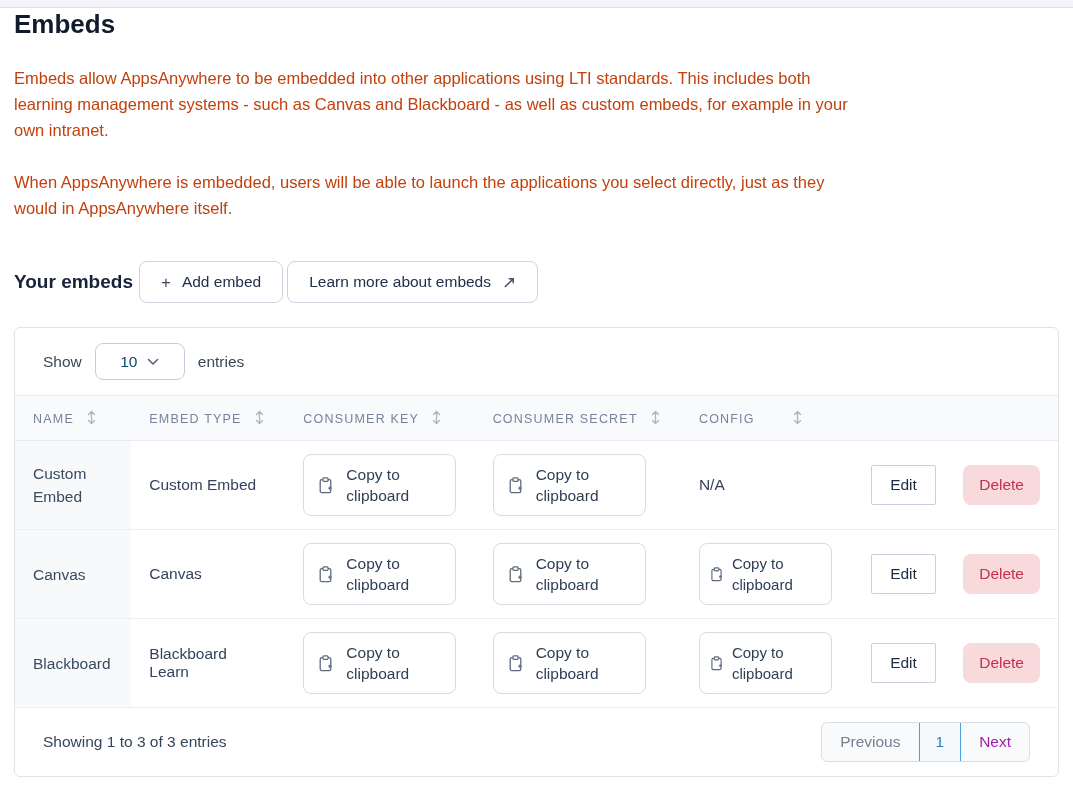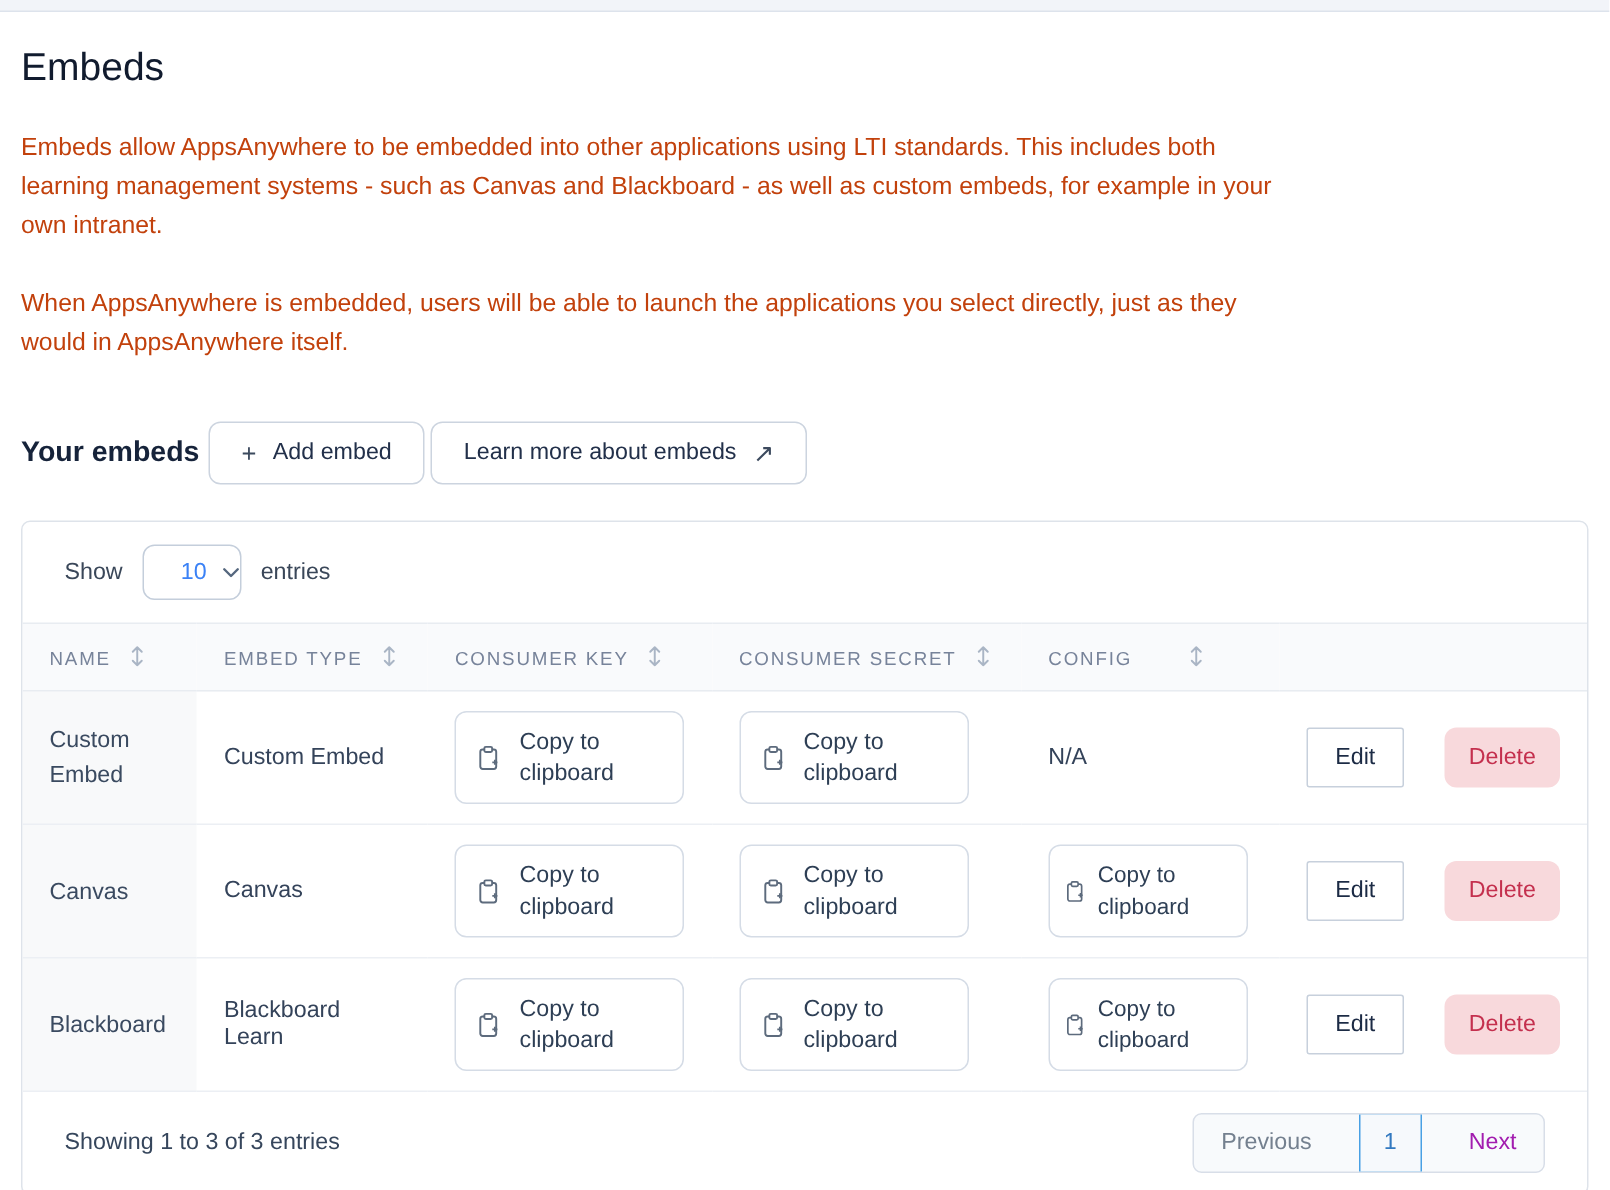--- a/index.html
+++ b/index.html
@@ -11,24 +11,23 @@
   }
   .topbar {
     height: 8px;
     background: #f2f4f9;
     border-bottom: 1px solid #dde3ec;
   }
   .page {
     padding: 0 14px;
   }
   h1.page-title {
-    margin-top: 20px;
     font-size: 26px;
     line-height: 32px;
-    font-weight: normal;
+    font-weight: bold;
     color: #111b2e;
   }
   p.intro {
     margin-top: 25px;
     max-width: 838px;
     font-size: 16.5px;
     line-height: 26px;
     color: #c2410c;
   }
   p.intro + p.intro { margin-top: 26px; }
@@ -75,31 +74,31 @@
     font-size: 15.5px;
     color: #3a4759;
     gap: 37px;
   }
   .show-group, .search-group {
     display: flex;
     align-items: center;
     gap: 13px;
   }
   .select-box {
-    width: 66px;
+    width: 90px;
     height: 37px;
     border: 1px solid #c4cedb;
     border-radius: 8px;
     display: flex;
     align-items: center;
-    justify-content: flex-end;
+    justify-content: center;
     gap: 10px;
     background: #fff;
     cursor: pointer;
-    color: #3b82f6;
+    color: #0c4a6e;
   }
   .search-input {
     width: 260px;
     height: 37px;
     border: 1px solid #c2cddb;
     border-radius: 8px;
     background: #fff;
     padding: 0 12px;
     font-size: 15px;
     font-family: inherit;
@@ -189,21 +188,20 @@
     color: #36465c;
   }
   .pagination {
     display: flex;
     align-items: stretch;
     border: 1px solid #d8dee8;
     border-radius: 6px;
     background: #f8fafc;
     overflow: hidden;
     font-size: 15.5px;
-    gap: 13px;
   }
   .page-btn {
     padding: 10px 18px;
     background: transparent;
     border: none;
     cursor: pointer;
     font-size: 15.5px;
     font-family: inherit;
   }
   .page-prev { color: #74808f; }

